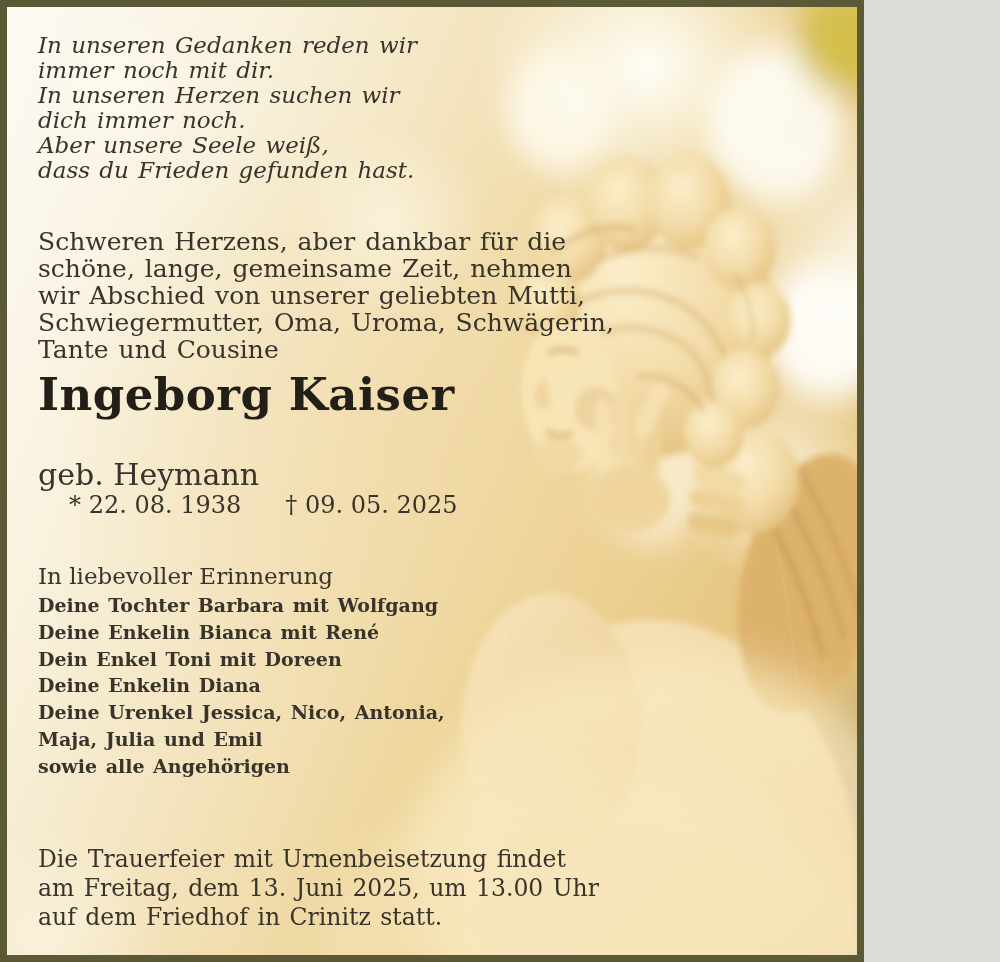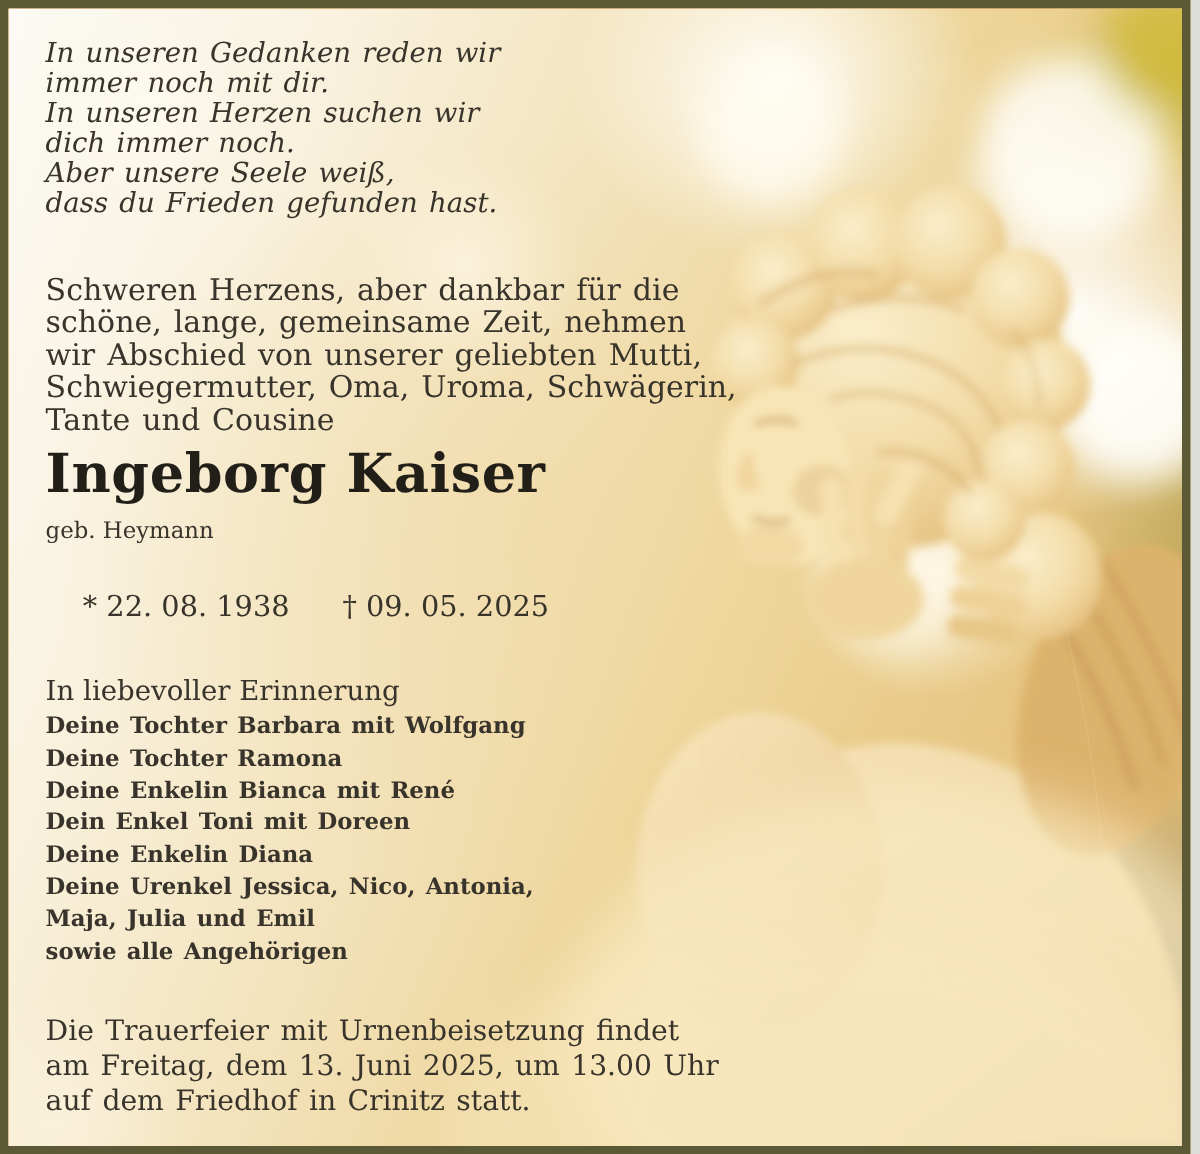--- a/index.html
+++ b/index.html
@@ -1,23 +1,23 @@
 <!DOCTYPE html>
 <html lang="de" style="--frame: #5c5936; --body-text: #38342b; --name-text: #221f18;"><head>
 <meta charset="utf-8">
 <style>
   html,body { margin:0; padding:0; background:#dcdcd8; }
   .notice {
     position:relative;
-    width:992px; height:962px;
+    width:864px; height:962px;
     box-sizing:border-box;
     border:7px solid var(--frame, #5c5936);
     overflow:hidden;
     font-family:"DejaVu Serif","Liberation Serif",serif;
-    background:#fdba74;
+    background:#f9a8d4;
   }
   
   .bg {
     position:absolute; inset:0;
     background:
       radial-gradient(circle 110px at 115px 85px,  rgba(255,252,242,0.70), rgba(255,252,242,0) 70%),
       radial-gradient(circle 140px at 380px 215px, rgba(253,246,228,0.75), rgba(253,246,228,0) 70%),
       radial-gradient(circle 160px at 40px 930px,  rgba(252,244,225,0.70), rgba(252,244,225,0) 70%),
       radial-gradient(ellipse 240px 210px at 640px 60px,  rgba(255,255,250,0.95), rgba(255,255,250,0) 72%),
       radial-gradient(ellipse 270px 240px at 890px 255px, rgba(255,255,252,0.95), rgba(255,255,252,0) 70%),
@@ -29,21 +29,21 @@
       radial-gradient(ellipse 520px 420px at 420px 420px, rgba(240,216,162,0.50), rgba(240,216,162,0) 75%),
       linear-gradient(112deg,#fcfaf4 0%,#f9f2df 20%,#f3e2ba 42%,#edd498 60%,#e7c784 78%,#dfbd72 100%);
   }
   svg.statue { position:absolute; left:0; top:0; width:100%; height:100%; display:block; }
   .content { position:absolute; inset:0; color:var(--body-text,#38342b); }
   .block { position:absolute; left:31px; white-space:nowrap; }
   .poem     { top:26px;  font-style:italic; font-size:23px;   line-height:25px;   word-spacing:2px; }
   .farewell { top:221px; font-size:25px; line-height:27px;  word-spacing:2px; }
   .name     { top:362px; font-size:45px;   font-weight:bold;  margin:0; letter-spacing:0.5px;
               color:var(--name-text,#221f18); line-height:52px; }
-  .maiden   { top:424px; font-size:19px; }
+  .maiden   { top:450px; font-size:30px; }
   .dates    { top:484px; font-size:24px; display:flex; gap:44px;margin-left:31px; }
   .memory   { top:556px; font-size:23px; }
   .family   { top:585px; font-size:19px;  font-weight:bold; line-height:26.8px; word-spacing:2px; }
   .funeral  { top:838px; font-size:23.5px; line-height:29px; word-spacing:2px; }
 </style>
 </head>
 <body>
 
 <div class="notice">
 
@@ -170,21 +170,20 @@
 
     <div class="block dates">
       <span>* 22. 08. 1938</span>
       <span>† 09. 05. 2025</span>
     </div>
 
     <div class="block memory">In liebevoller Erinnerung</div>
 
     <div class="block family">
       <div>Deine Tochter Barbara mit Wolfgang</div>
-      <div>Deine Tochter Ramona</div>
       <div>Deine Enkelin Bianca mit René</div>
       <div>Dein Enkel Toni mit Doreen</div>
       <div>Deine Enkelin Diana</div>
       <div>Deine Urenkel Jessica, Nico, Antonia,</div>
       <div>Maja, Julia und Emil</div>
       <div>sowie alle Angehörigen</div>
     </div>
 
     <div class="block funeral">
       <div>Die Trauerfeier mit Urnenbeisetzung findet</div>

